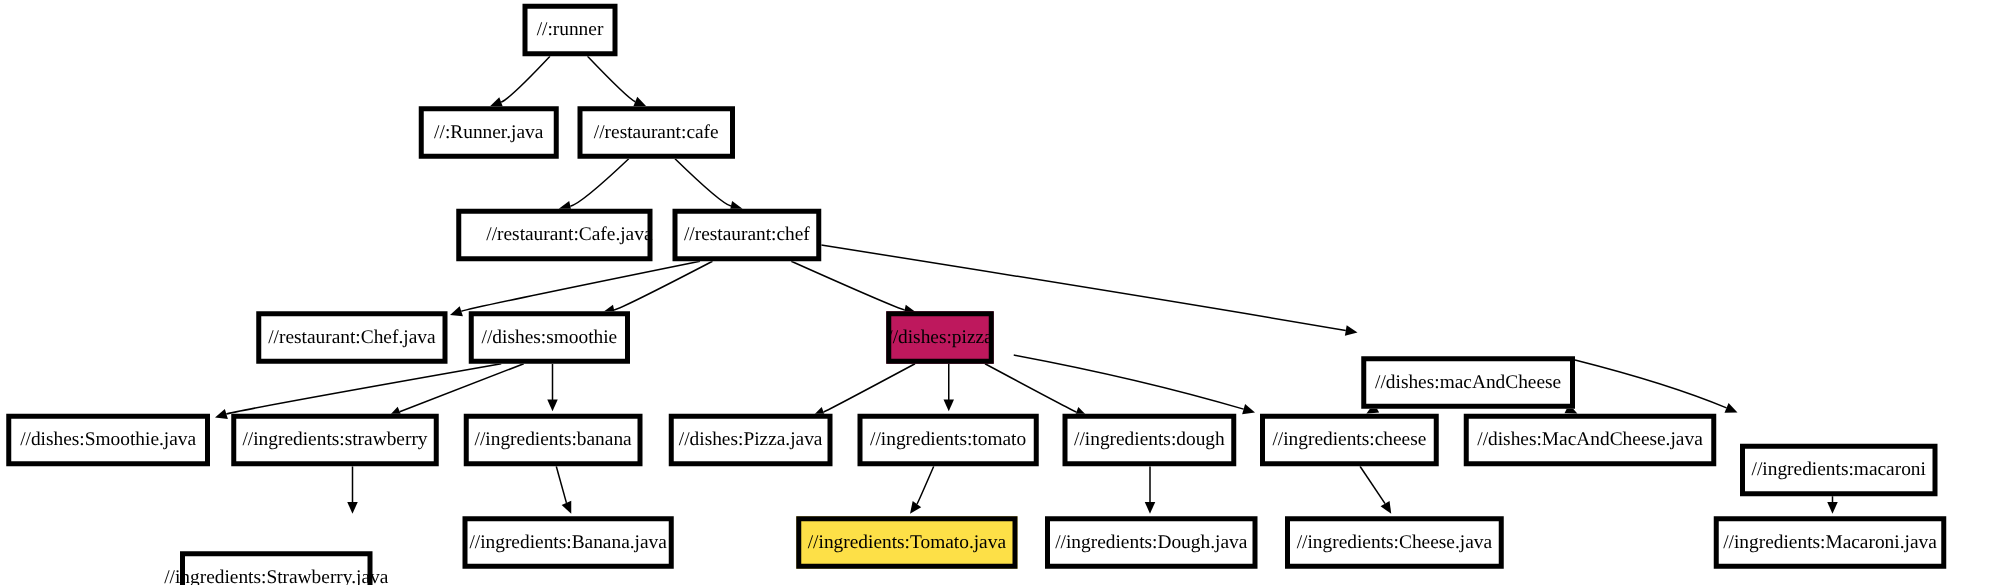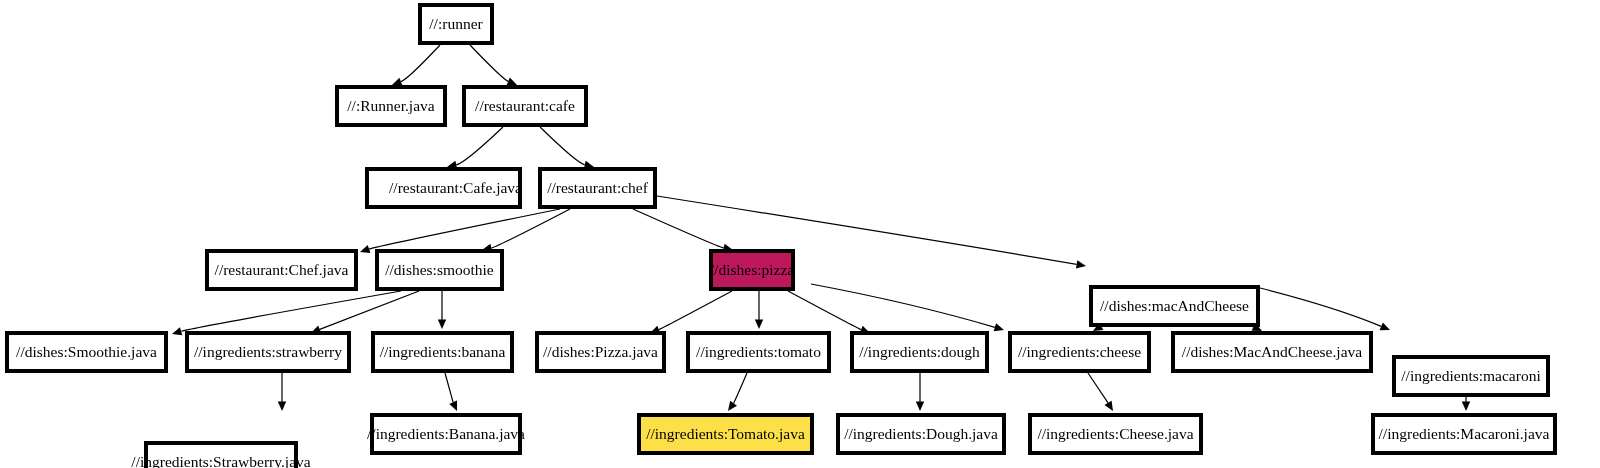--- a/index.html
+++ b/index.html
@@ -147,21 +147,21 @@
       </div>
       <div class="node" style="left: 1171px; top: 331px; width: 202px; border-color: rgb(0, 0, 0); background: rgb(255, 255, 255);">
         <span class="node-label">//dishes:MacAndCheese.java</span>
       </div>
       <div class="node" style="left: 1392px; top: 331px; width: 158px; border-color: rgb(0, 0, 0); background: rgb(255, 255, 255); margin-top: 24px;">
         <span class="node-label">//ingredients:macaroni</span>
       </div>
       <div class="node" style="left: 144px; top: 413px; width: 154px; border-color: rgb(0, 0, 0); background: rgb(255, 255, 255); margin-top: 28px;">
         <span class="node-label">//ingredients:Strawberry.java</span>
       </div>
-      <div class="node" style="left: 370px; top: 413px; width: 152px; border-color: rgb(0, 0, 0); background: rgb(255, 255, 255);">
+      <div class="node" style="left: 370px; top: 413px; width: 169px; border-color: rgb(0, 0, 0); background: rgb(255, 255, 255);">
         <span class="node-label">//ingredients:Banana.java</span>
       </div>
       <div class="node" style="left: 637px; top: 413px; width: 177px; border-color: rgb(0, 0, 0); background: #fde047;">
         <span class="node-label">//ingredients:Tomato.java</span>
       </div>
       <div class="node" style="left: 836px; top: 413px; width: 170px; border-color: rgb(0, 0, 0); background: rgb(255, 255, 255);">
         <span class="node-label">//ingredients:Dough.java</span>
       </div>
       <div class="node" style="left: 1028px; top: 413px; width: 175px; border-color: rgb(0, 0, 0); background: rgb(255, 255, 255);">
         <span class="node-label">//ingredients:Cheese.java</span>

